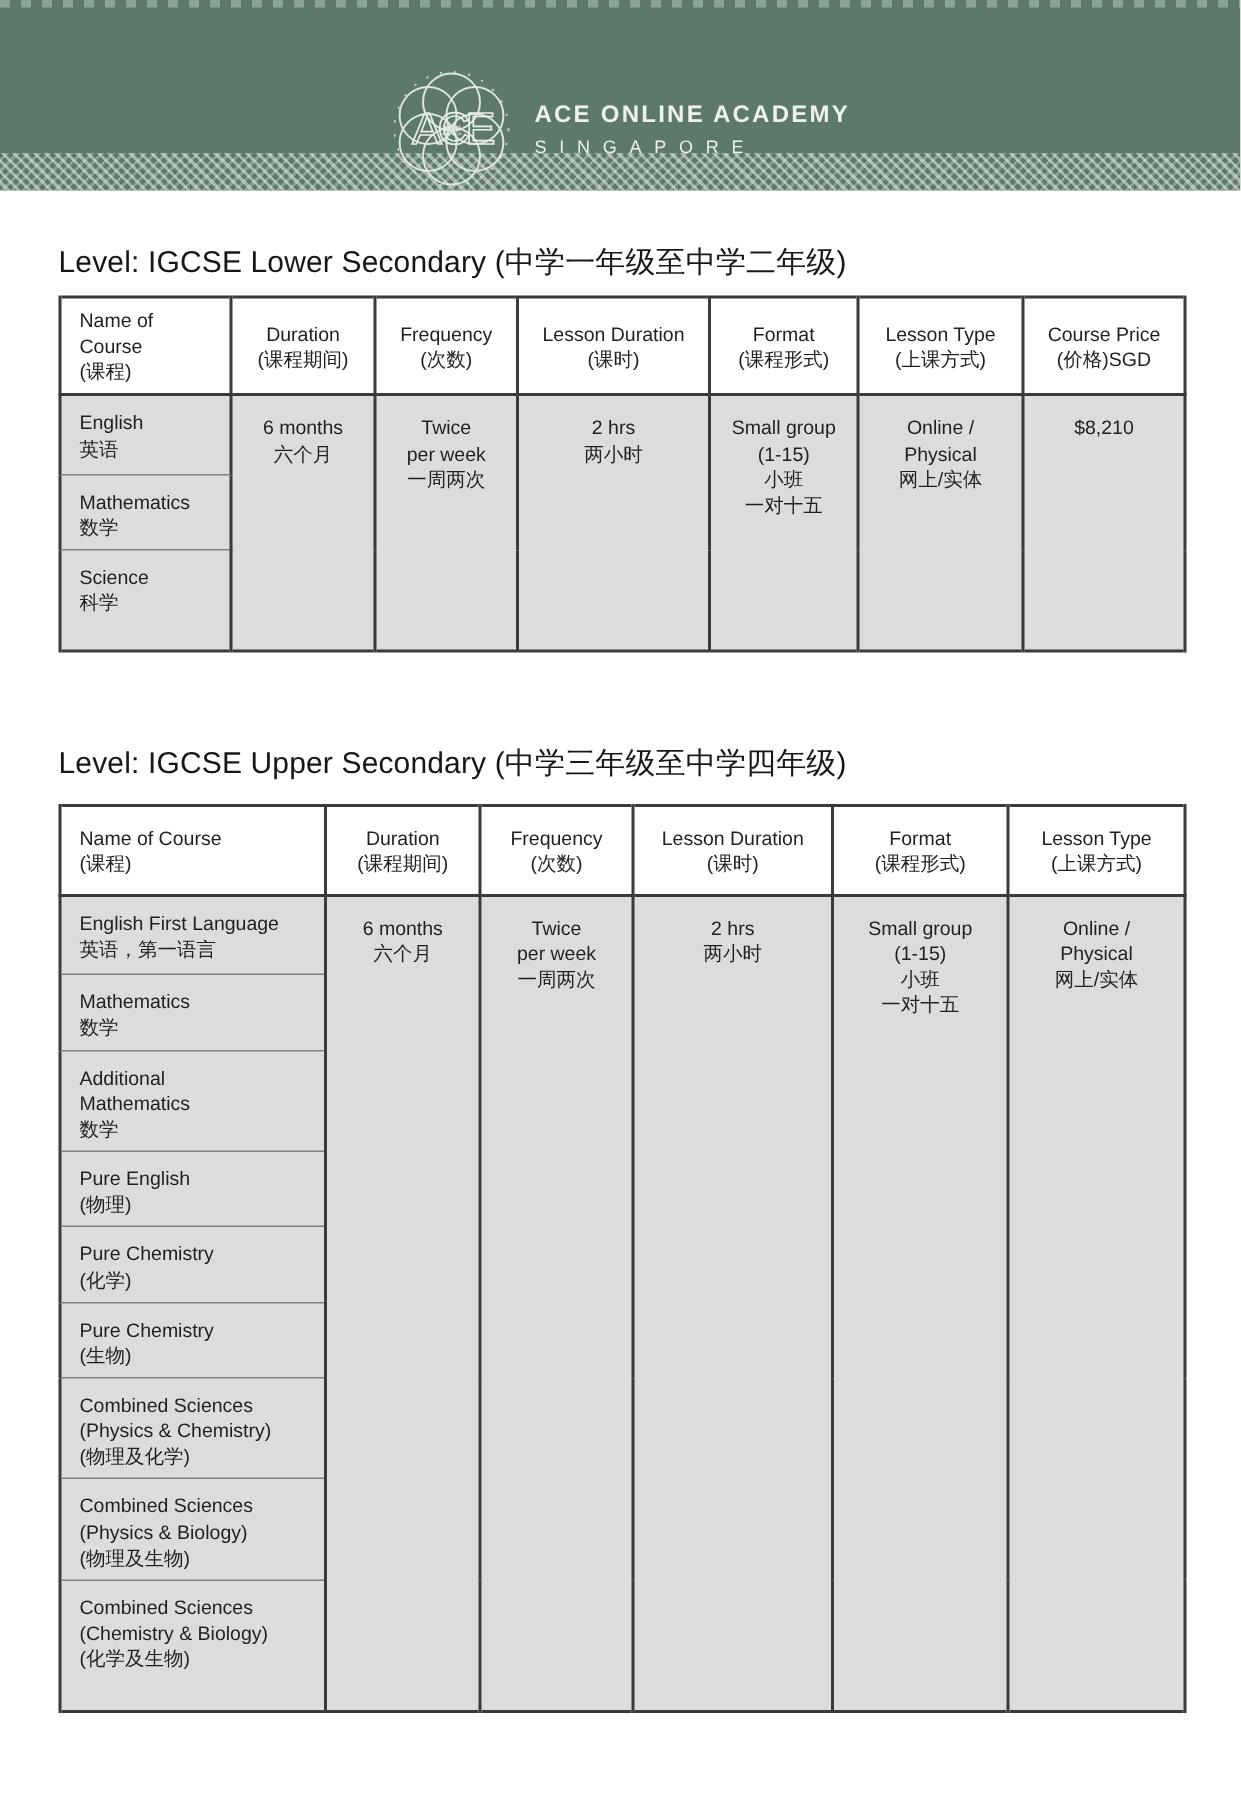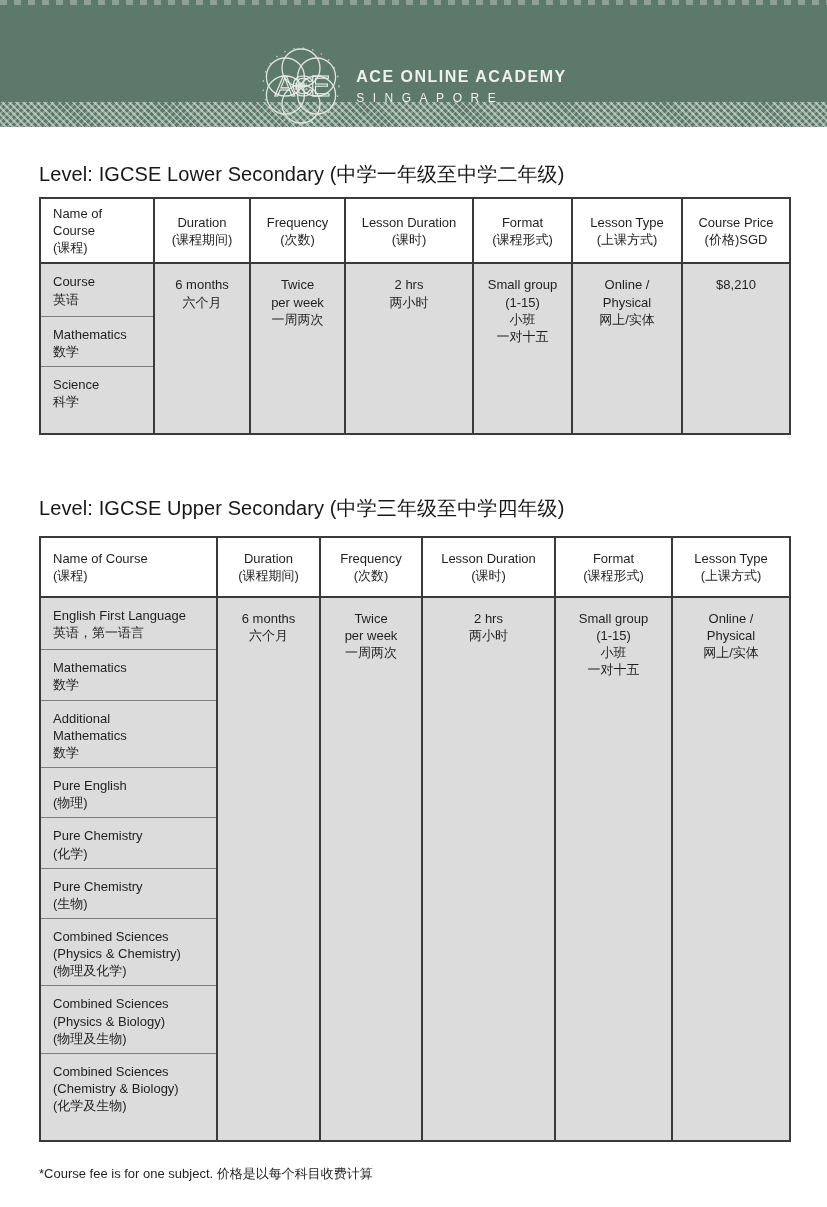--- a/index.html
+++ b/index.html
@@ -167,21 +167,21 @@
         <th>Lesson Duration
 (课时)</th>
         <th>Format
 (课程形式)</th>
         <th>Lesson Type
 (上课方式)</th>
         <th>Course Price
 (价格)SGD</th>
       </tr>
       <tr style="height:53px">
-        <td class="course">Course
+        <td class="course">English
 英语</td>
         <td class="val" rowspan="3">6 months
 六个月</td>
         <td class="val" rowspan="3">Twice
 per week
 一周两次</td>
         <td class="val" rowspan="3">2 hrs
 两小时</td>
         <td class="val" rowspan="3">Small group
 (1-15)
@@ -279,15 +279,14 @@
 (物理及生物)</td>
       </tr>
       <tr style="height:88px">
         <td class="course">Combined Sciences
 (Chemistry &amp; Biology)
 (化学及生物)</td>
       </tr>
     </tbody>
   </table>
 
-  <div class="footnote">*Course fee is for one subject. 价格是以每个科目收费计算</div>
 
 </div>
 
 </body></html>

